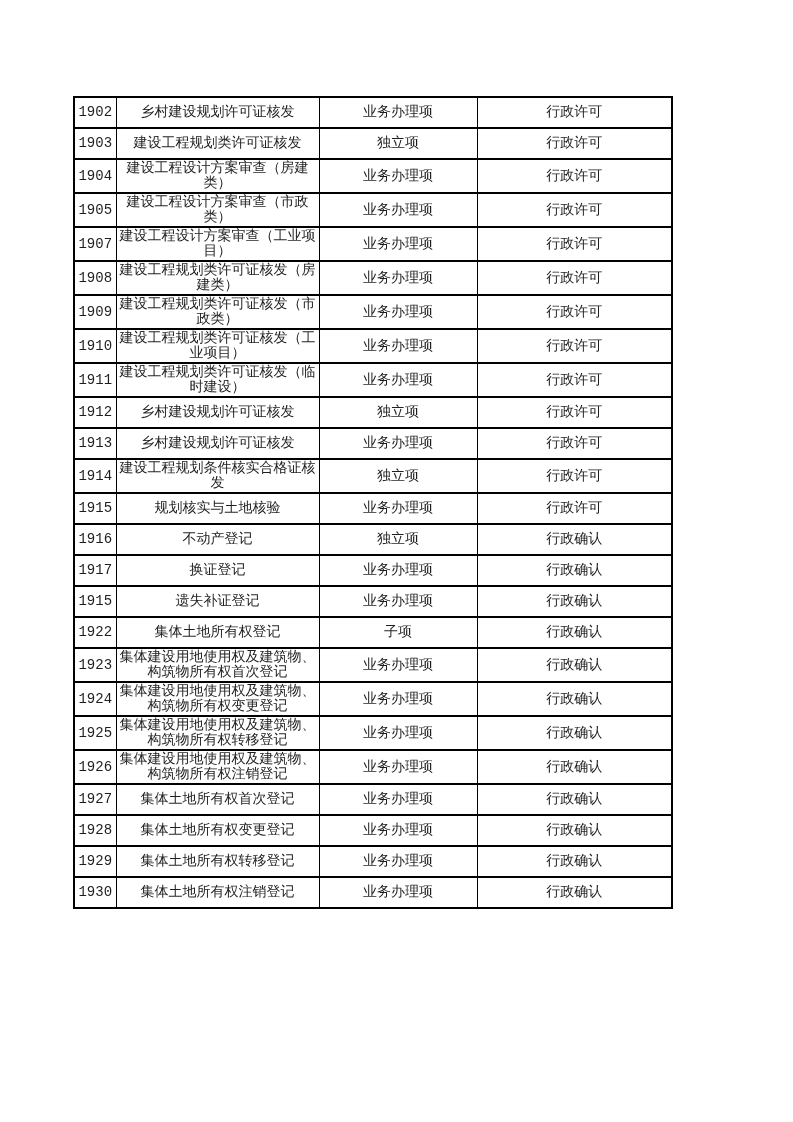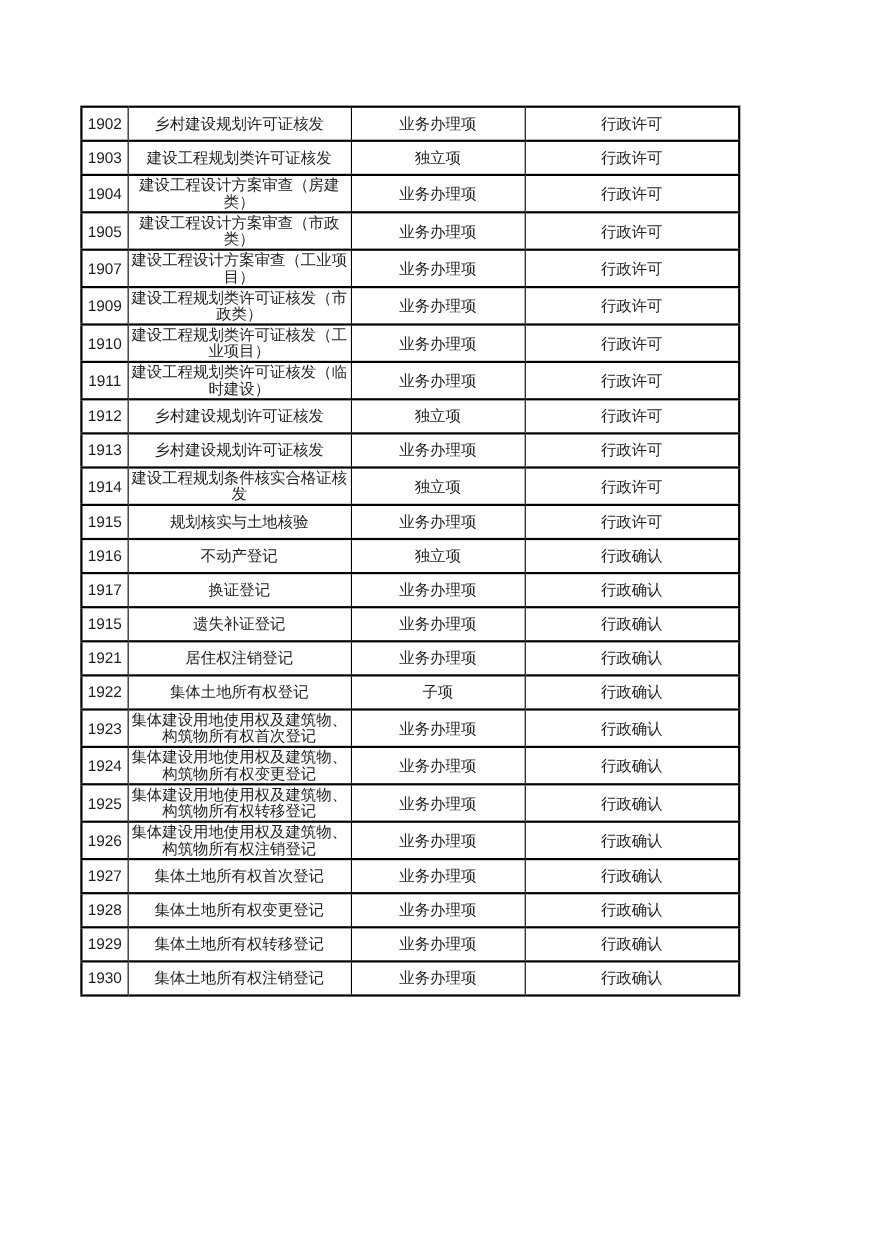--- a/index.html
+++ b/index.html
@@ -6,21 +6,21 @@
     margin: 0;
     padding: 0;
     background: #ffffff;
   }
   .page {
     position: relative;
     width: 793px;
     height: 919px;
     background: #ffffff;
     overflow: hidden;
-    font-family: Liberation Sans, sans-serif;
+    font-family: Liberation Mono, monospace;
     color: #1e1e1e;
   }
   table.services-table {
     position: absolute;
     left: 73px;
     top: 96px;
     width: 598px;
     border-collapse: collapse;
     table-layout: fixed;
     border: 2px solid #000000;
@@ -82,20 +82,26 @@
           <td class="col-type">业务办理项</td>
           <td class="col-category">行政许可</td>
         </tr>
         <tr>
           <td class="col-id">1907</td>
           <td class="col-name">建设工程设计方案审查（工业项目）</td>
           <td class="col-type">业务办理项</td>
           <td class="col-category">行政许可</td>
         </tr>
         <tr>
+          <td class="col-id">1908</td>
+          <td class="col-name">建设工程规划类许可证核发（房建类）</td>
+          <td class="col-type">业务办理项</td>
+          <td class="col-category">行政许可</td>
+        </tr>
+        <tr>
           <td class="col-id">1909</td>
           <td class="col-name">建设工程规划类许可证核发（市政类）</td>
           <td class="col-type">业务办理项</td>
           <td class="col-category">行政许可</td>
         </tr>
         <tr>
           <td class="col-id">1910</td>
           <td class="col-name">建设工程规划类许可证核发（工业项目）</td>
           <td class="col-type">业务办理项</td>
           <td class="col-category">行政许可</td>
@@ -138,26 +144,20 @@
         </tr>
         <tr>
           <td class="col-id">1917</td>
           <td class="col-name">换证登记</td>
           <td class="col-type">业务办理项</td>
           <td class="col-category">行政确认</td>
         </tr>
         <tr>
           <td class="col-id">1915</td>
           <td class="col-name">遗失补证登记</td>
-          <td class="col-type">业务办理项</td>
-          <td class="col-category">行政确认</td>
-        </tr>
-        <tr>
-          <td class="col-id">1921</td>
-          <td class="col-name">居住权注销登记</td>
           <td class="col-type">业务办理项</td>
           <td class="col-category">行政确认</td>
         </tr>
         <tr>
           <td class="col-id">1922</td>
           <td class="col-name">集体土地所有权登记</td>
           <td class="col-type">子项</td>
           <td class="col-category">行政确认</td>
         </tr>
         <tr>

